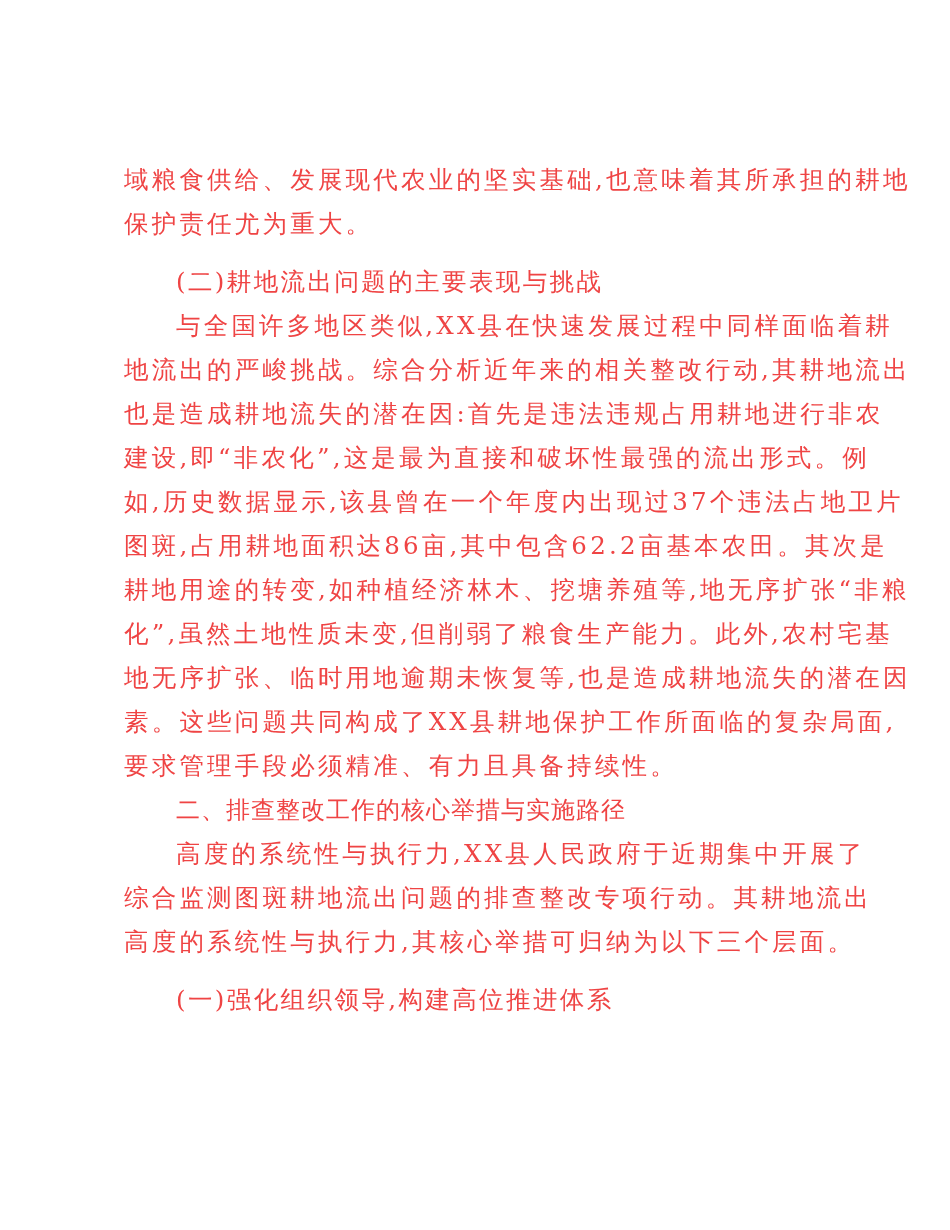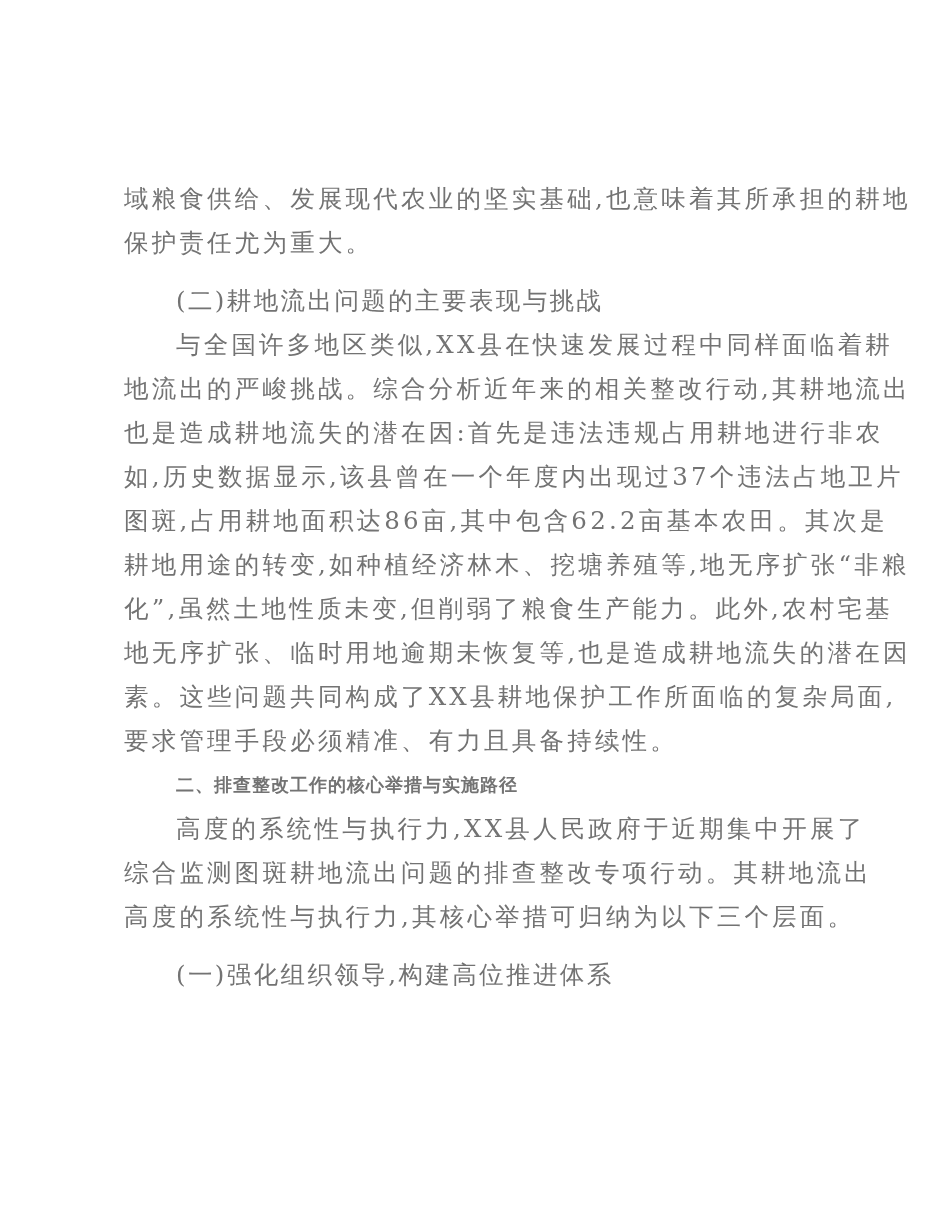--- a/index.html
+++ b/index.html
@@ -9,57 +9,58 @@
     }
     body {
       width: 950px;
       height: 1230px;
       position: relative;
       overflow: hidden;
     }
     .page {
       position: absolute;
       left: 124px;
-      top: 177px;
+      top: 158px;
       width: 706px;
-      color: #737373;
+      color: #ef4444;
       font-family: "DejaVu Serif", "Liberation Serif", serif;
       font-size: 24.5px;
       line-height: 44px;
     }
     .line {
       display: block;
       white-space: nowrap;
       height: 44px;
       letter-spacing: 3.2px;
     }
     .indent {
       padding-left: 52px;
     }
     .heading-sans {
       font-family: "DejaVu Sans", "Liberation Sans", sans-serif;
-      font-weight: bold;
+      font-weight: normal;
       letter-spacing: 1px;
-      font-size: 18px;
+      font-size: 24px;
     }
     .subheading {
       letter-spacing: 2.4px;
       margin-top: 14px;
     }
   </style>
 </head>
 <body>
 
 <div class="page">
   <span class="line">域粮食供给、发展现代农业的坚实基础,也意味着其所承担的耕地</span>
   <span class="line">保护责任尤为重大。</span>
   <span class="line indent subheading">(二)耕地流出问题的主要表现与挑战</span>
   <span class="line indent">与全国许多地区类似,XX县在快速发展过程中同样面临着耕</span>
   <span class="line">地流出的严峻挑战。综合分析近年来的相关整改行动,其耕地流出</span>
   <span class="line">也是造成耕地流失的潜在因:首先是违法违规占用耕地进行非农</span>
+  <span class="line">建设,即“非农化”,这是最为直接和破坏性最强的流出形式。例</span>
   <span class="line">如,历史数据显示,该县曾在一个年度内出现过37个违法占地卫片</span>
   <span class="line">图斑,占用耕地面积达86亩,其中包含62.2亩基本农田。其次是</span>
   <span class="line">耕地用途的转变,如种植经济林木、挖塘养殖等,地无序扩张“非粮</span>
   <span class="line">化”,虽然土地性质未变,但削弱了粮食生产能力。此外,农村宅基</span>
   <span class="line">地无序扩张、临时用地逾期未恢复等,也是造成耕地流失的潜在因</span>
   <span class="line">素。这些问题共同构成了XX县耕地保护工作所面临的复杂局面,</span>
   <span class="line">要求管理手段必须精准、有力且具备持续性。</span>
   <span class="line indent heading-sans">二、排查整改工作的核心举措与实施路径</span>
   <span class="line indent">高度的系统性与执行力,XX县人民政府于近期集中开展了</span>
   <span class="line">综合监测图斑耕地流出问题的排查整改专项行动。其耕地流出</span>

